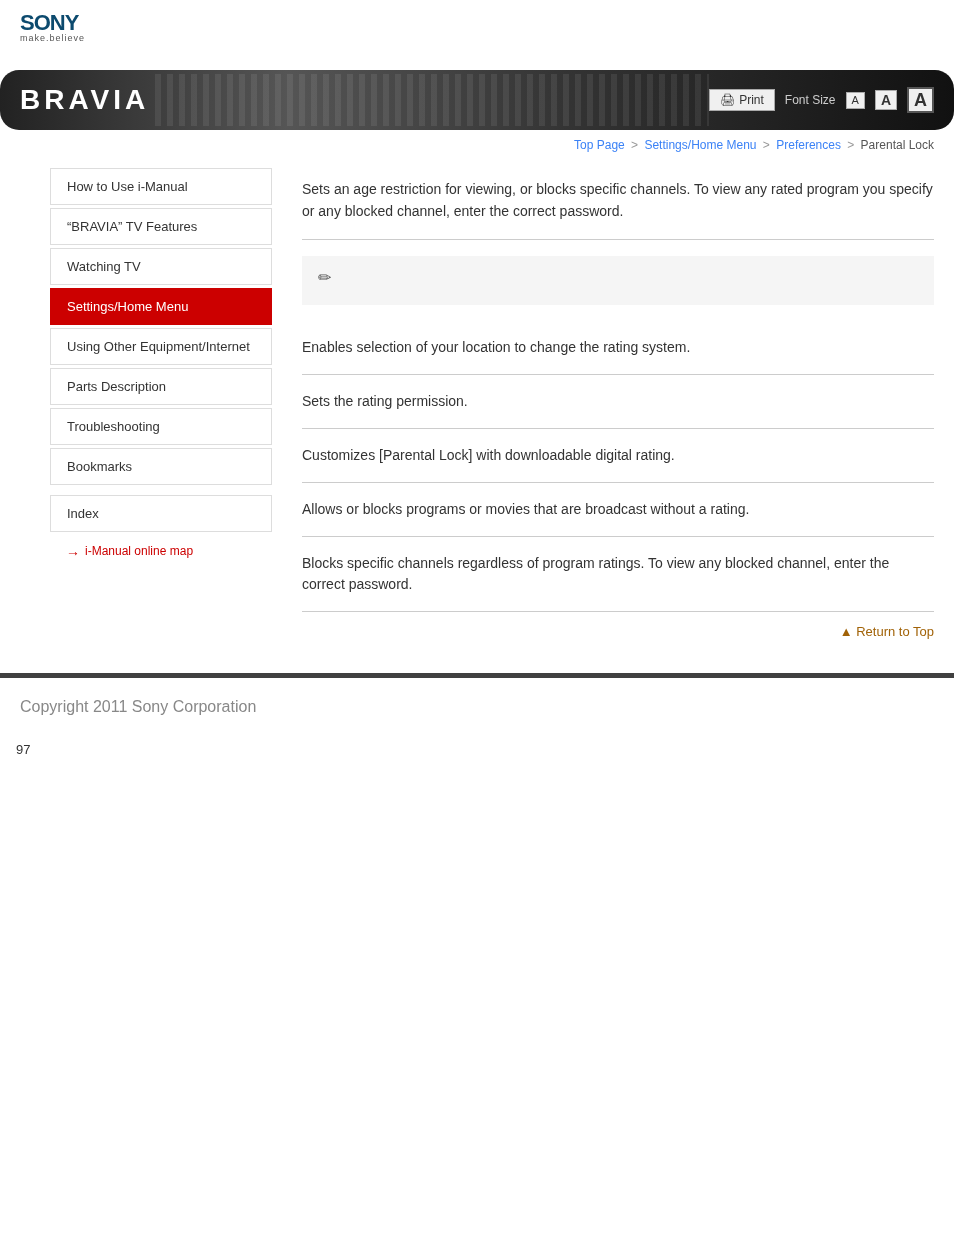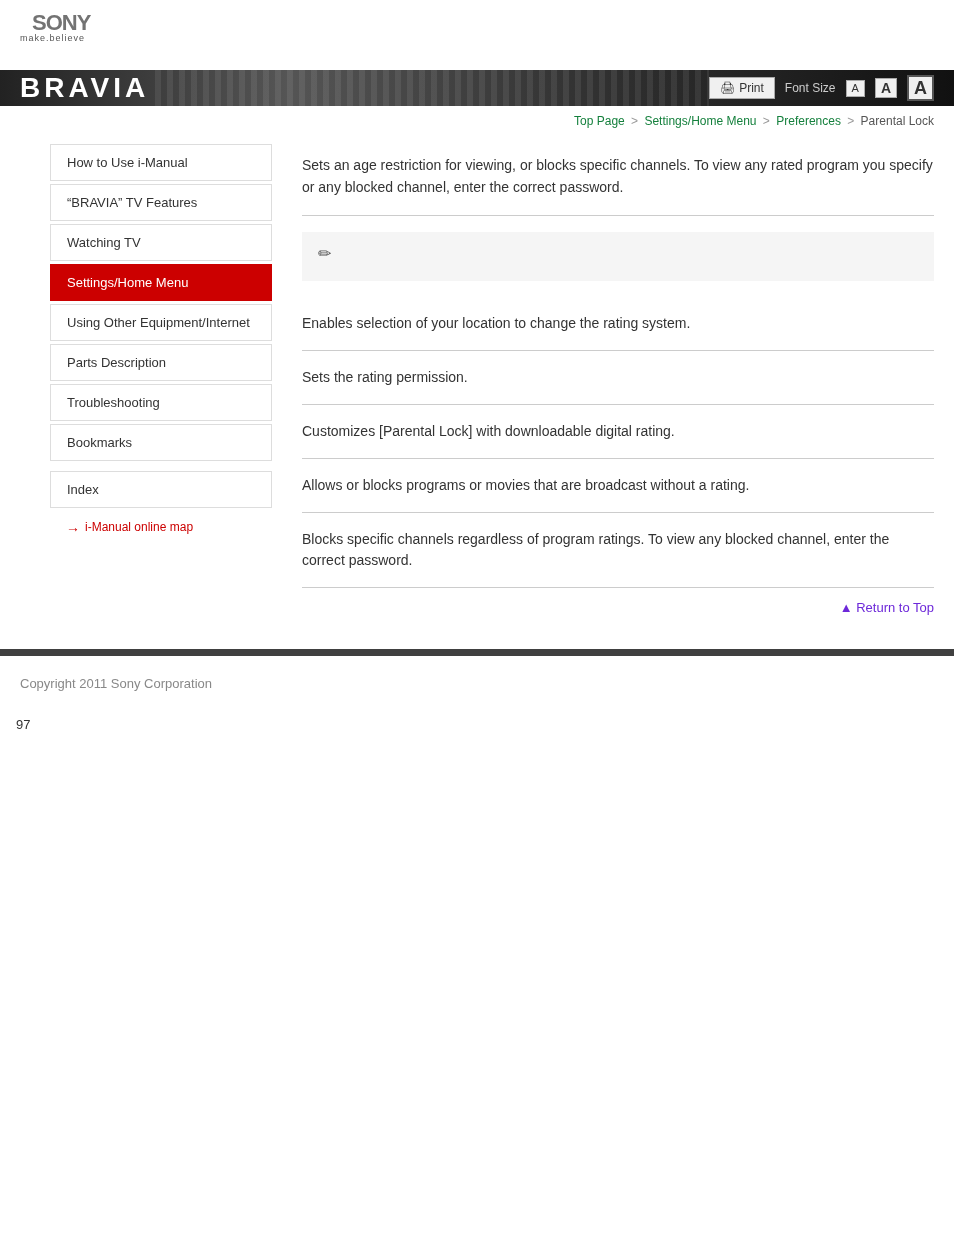--- a/index.html
+++ b/index.html
@@ -1,29 +1,30 @@
 <!DOCTYPE html>
 <html><head>
   <meta charset="utf-8">
   <style>
     * { margin: 0; padding: 0; box-sizing: border-box; }
     body { font-family: Arial, sans-serif; font-size: 14px; color: #333; background: #fff; width: 954px; }
     .sony-logo { display: flex; flex-direction: column; line-height: 1; }
-    .sony-logo .sony-text { font-size: 22px; font-weight: 900; letter-spacing: -1px; color: #737373; font-family: 'Arial Black', Arial, sans-serif; margin-left: 12px; }
+    .sony-logo .sony-text { font-size: 22px; font-weight: 900; letter-spacing: -1px; color: #0c4a6e; font-family: 'Arial Black', Arial, sans-serif; }
     .sony-logo .tagline { font-size: 9px; color: #555; letter-spacing: 1px; }
 
     
     .bravia-banner {
       background: linear-gradient(to right, #222 0%, #555 30%, #333 60%, #111 100%);
-      height: 36px;
+      height: 60px;
       display: flex;
       align-items: center;
       justify-content: space-between;
       padding: 0 20px;
       margin: 0;
+      border-radius: 19px;
     }
     .bravia-title {
       font-size: 28px;
       font-weight: bold;
       color: #fff;
       letter-spacing: 4px;
       font-family: 'Arial Black', Arial, sans-serif;
       text-transform: uppercase;
     }
     .banner-controls {
@@ -63,21 +64,21 @@
       padding: 0;
     }
 
     
     .breadcrumb-bar {
       text-align: right;
       padding: 8px 20px 6px 20px;
       font-size: 12px;
       border-bottom: none;
     }
-    .breadcrumb-bar a { color: #15803d; text-decoration: none; }
+    .breadcrumb-bar a { color: #3b82f6; text-decoration: none; }
     .breadcrumb-bar .sep { color: #999; margin: 0 3px; }
     .breadcrumb-bar .current { color: #555; }
 
     
     .sidebar {
       width: 242px;
       min-width: 242px;
       padding: 10px 0;
       border-right: none;
       margin-left: 40px;
@@ -166,29 +167,29 @@
     .feature-row:first-of-type {
       margin-top: 0;
     }
 
     .return-to-top {
       text-align: right;
       padding: 12px 0 4px 0;
       font-size: 13px;
     }
     .return-to-top a {
-      color: #6d28d9;
+      color: #a16207;
       text-decoration: none;
     }
 
     .page-footer {
       padding: 20px 20px 10px 20px;
-      font-size: 13px;
+      font-size: 16px;
       color: #888;
-      border-top: 7px solid #404040;
+      border-top: 5px solid #404040;
       margin-top: 10px;
     }
 
     .page-number {
       text-align: left;
       padding: 16px;
       font-size: 13px;
       color: #333;
     }
 

